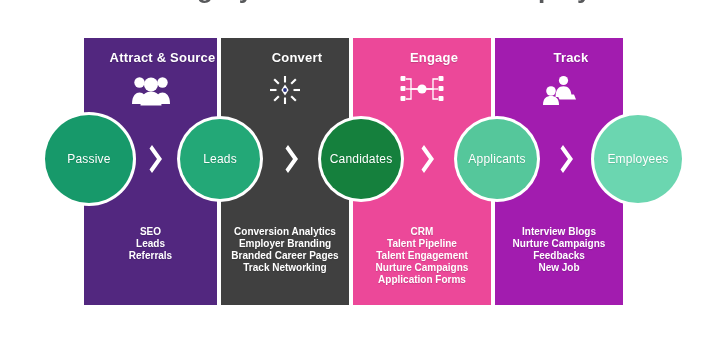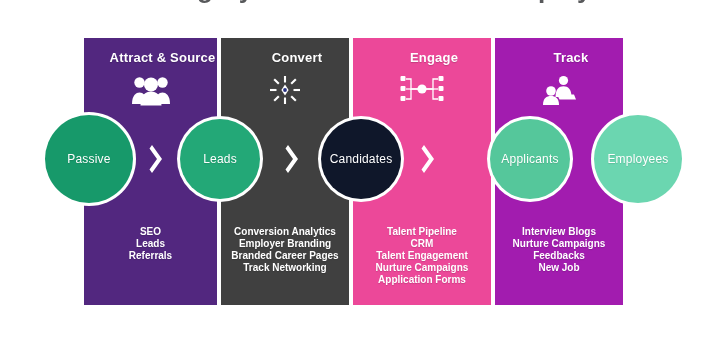--- a/index.html
+++ b/index.html
@@ -130,22 +130,22 @@
           <rect x="1.5" y="12" width="5" height="5" rx="1"></rect>
           <rect x="1.5" y="22" width="5" height="5" rx="1"></rect>
           <rect x="39.5" y="2" width="5" height="5" rx="1"></rect>
           <rect x="39.5" y="12" width="5" height="5" rx="1"></rect>
           <rect x="39.5" y="22" width="5" height="5" rx="1"></rect>
         </g>
         <circle cx="23" cy="15" r="4.6"></circle>
       </svg>
     </div>
     <div class="panel-list">
+      <div>CRM</div>
       <div>Talent Pipeline</div>
-      <div>CRM</div>
       <div>Talent Engagement</div>
       <div>Nurture Campaigns</div>
       <div>Application Forms</div>
     </div>
   </div>
 
   <div class="panel" id="p3" style="left: 495px; width: 128px; background: #a21caf;">
     <div class="panel-head">Track</div>
     <div class="panel-icon">
       <svg width="36" height="32" viewBox="0 0 36 32" aria-hidden="true">
@@ -184,23 +184,23 @@
         <path d="M4 3 L14 17 L4 31 L1.5 27.5 L9 17 L1.5 6.5 Z" fill="#ffffff"></path>
       </svg>
   </div>
 
   <div class="node" id="n0" style="width: 88px; height: 88px; left: 45px; top: 115px; background: rgb(23, 153, 106);">
     <span>Passive</span>
   </div>
   <div class="node" id="n1" style="width: 80px; height: 80px; left: 180px; top: 119px; background: rgb(35, 168, 119);">
     <span>Leads</span>
   </div>
-  <div class="node" id="n2" style="width: 80px; height: 80px; left: 321px; top: 119px; background: #0f172a;">
+  <div class="node" id="n2" style="width: 80px; height: 80px; left: 321px; top: 119px; background: #15803d;">
     <span>Candidates</span>
   </div>
-  <div class="node" id="n3" style="width: 80px; height: 80px; left: 457px; top: 119px; background: rgb(85, 199, 155); margin-left: 33px;">
+  <div class="node" id="n3" style="width: 80px; height: 80px; left: 457px; top: 119px; background: rgb(85, 199, 155);">
     <span>Applicants</span>
   </div>
   <div class="node" id="n4" style="width: 88px; height: 88px; left: 594px; top: 115px; background: rgb(107, 214, 176);">
     <span>Employees</span>
   </div>
 
 </div>
 
 </body></html>

